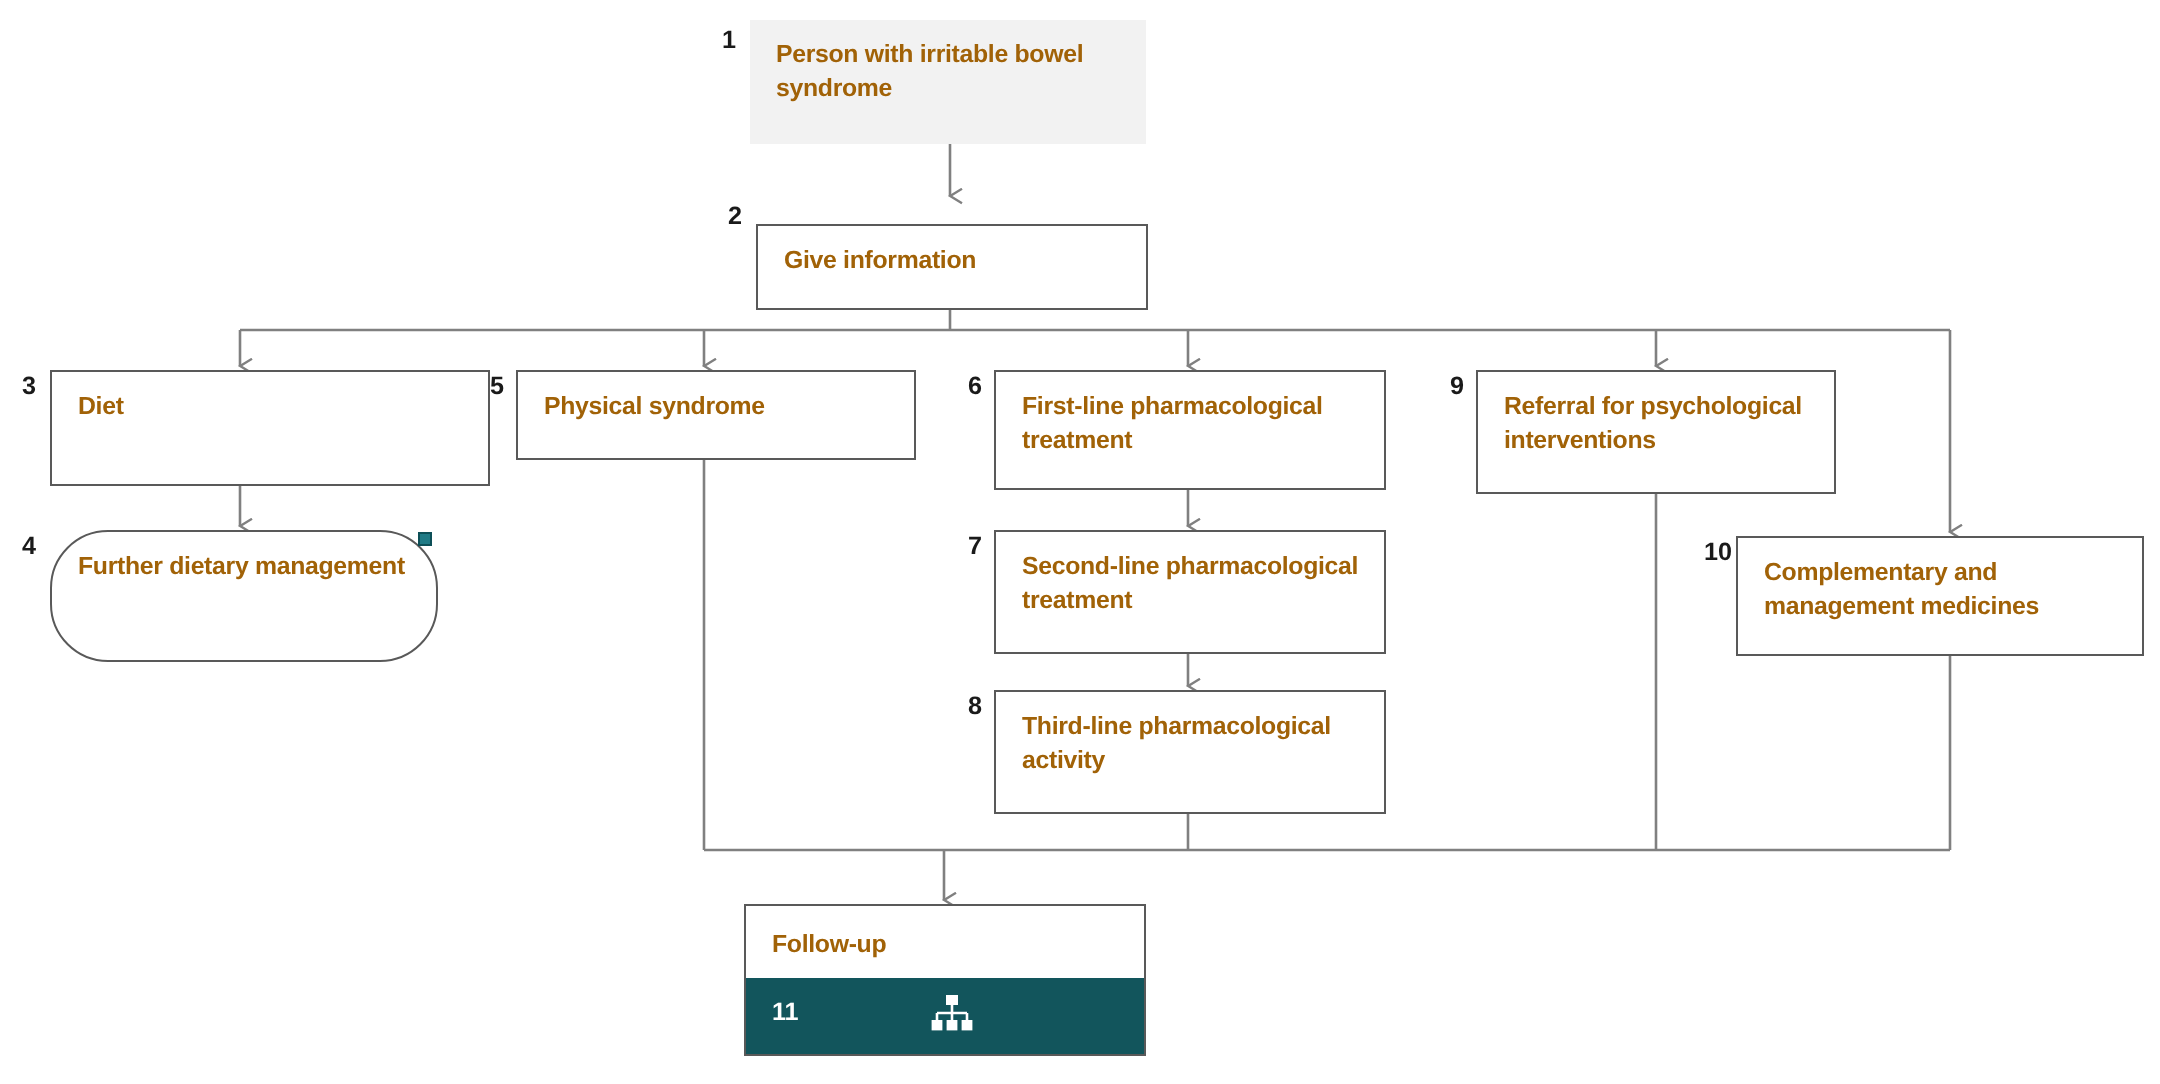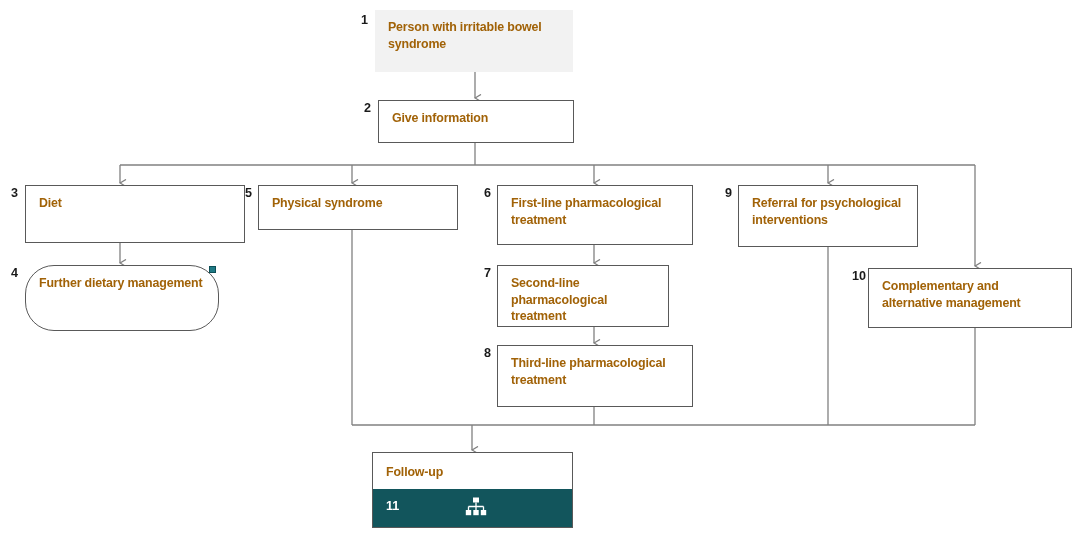--- a/index.html
+++ b/index.html
@@ -124,21 +124,21 @@
       <path d="M472,425 L472,450" marker-end="url(#arw)"></path>
     </g>
   </svg>
 
   <div class="num" style="left:352px; top:13px; width:16px;">1</div>
   <div class="node plain" style="left:375px; top:10px; width:198px; height:62px;">
     <div class="node-text">Person with irritable bowel syndrome</div>
   </div>
 
   <div class="num" style="left:355px; top:101px; width:16px;">2</div>
-  <div class="node" style="left:378px; top:100px; width:196px; height:43px;">
+  <div class="node" style="left:378px; top:112px; width:196px; height:43px;">
     <div class="node-text">Give information</div>
   </div>
 
   <div class="num" style="left:2px; top:186px; width:16px;">3</div>
   <div class="node" style="left:25px; top:185px; width:220px; height:58px;">
     <div class="node-text">Diet</div>
   </div>
 
   <div class="num" style="left:2px; top:266px; width:16px;">4</div>
   <div class="node" style="left:25px; top:265px; width:194px; height:66px;border-radius:29px;">
@@ -150,37 +150,37 @@
   <div class="node" style="left:258px; top:185px; width:200px; height:45px;">
     <div class="node-text">Physical syndrome</div>
   </div>
 
   <div class="num" style="left:475px; top:186px; width:16px;">6</div>
   <div class="node" style="left:497px; top:185px; width:196px; height:60px;">
     <div class="node-text">First-line pharmacological treatment</div>
   </div>
 
   <div class="num" style="left:475px; top:266px; width:16px;">7</div>
-  <div class="node" style="left:497px; top:265px; width:172px; height:62px;">
+  <div class="node" style="left:497px; top:265px; width:196px; height:62px;">
     <div class="node-text">Second-line pharmacological treatment</div>
   </div>
 
   <div class="num" style="left:475px; top:346px; width:16px;">8</div>
   <div class="node" style="left:497px; top:345px; width:196px; height:62px;">
-    <div class="node-text">Third-line pharmacological treatment</div>
+    <div class="node-text">Third-line pharmacological activity</div>
   </div>
 
   <div class="num" style="left:716px; top:186px; width:16px;">9</div>
   <div class="node" style="left:738px; top:185px; width:180px; height:62px;padding-left:44px;">
     <div class="node-text">Referral for psychological interventions</div>
   </div>
 
   <div class="num" style="left:842px; top:269px; width:24px;">10</div>
   <div class="node" style="left:868px; top:268px; width:204px; height:60px;">
-    <div class="node-text">Complementary and alternative management</div>
+    <div class="node-text">Complementary and management medicines</div>
   </div>
 
   <div class="node" style="left:372px; top:452px; width:201px; height:76px;">
     <div class="node-text" style="top:11px;">Follow-up</div>
     <div class="band">
       <div class="band-num">11</div>
       <svg class="band-icon" viewBox="0 0 22 20" xmlns="http://www.w3.org/2000/svg">
         <rect x="8" y="0.5" width="6" height="5" fill="#ffffff"></rect>
         <path d="M11,5.5 L11,9.5 M3.5,9.5 L18.5,9.5 M3.5,9.5 L3.5,13 M11,9.5 L11,13 M18.5,9.5 L18.5,13" stroke="#ffffff" stroke-width="1.3" fill="none"></path>
         <rect x="0.8" y="13" width="5.4" height="5.2" fill="#ffffff"></rect>

